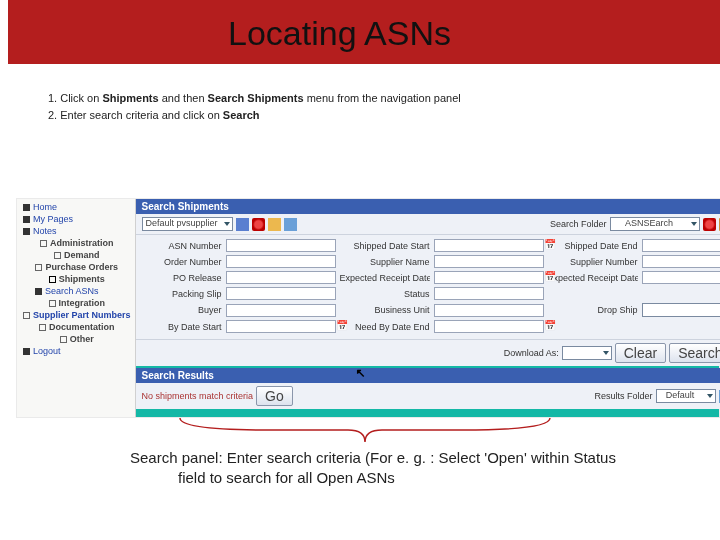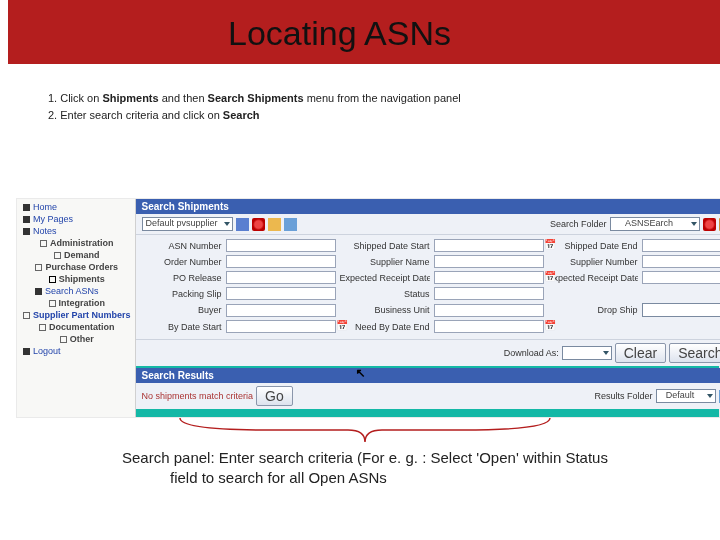--- a/index.html
+++ b/index.html
@@ -35,21 +35,21 @@
   .spacer-col { }
   .btn-row { background:#eef1f7; padding:3px 6px; display:flex; align-items:center; gap:4px; border-top:1px solid #cdd3de; }
   .btn-row .right { margin-left:auto; display:flex; gap:3px; align-items:center; }
   .btn { border:1px solid #8a96ab; background:linear-gradient(#fff,#dde3ee); padding:1px 8px; font-size:14px; border-radius:2px; }
   .results-bar { background:#3a5fb0; color:#fff; padding:2px 6px; font-weight:bold; font-size:10px; margin-top:2px; position:relative; }
   .cursor { position:absolute; left:220px; top:-2px; font-size:12px; color:#000; }
   .results-row { background:#eef1f7; padding:3px 6px; display:flex; align-items:center; gap:3px; }
   .results-row .right { margin-left:auto; display:flex; gap:3px; align-items:center; }
   .brace { position:absolute; left:170px; top:416px; width:374px; height:30px; }
   .brace svg { width:100%; height:100%; }
-  .caption { position:absolute; top:448px; left:114px; right:40px; font-size:15px; color:#222; line-height:1.35; }
+  .caption { position:absolute; top:448px; left:122px; right:40px; font-size:15px; color:#222; line-height:1.35; }
   .caption .ind2 { margin-left:48px; display:block; }
 </style>
 </head>
 <body>
 
 <div class="slide">
   <div class="red-bar"></div>
   <div class="title">Locating ASNs</div>
 
   <div class="body-text">

